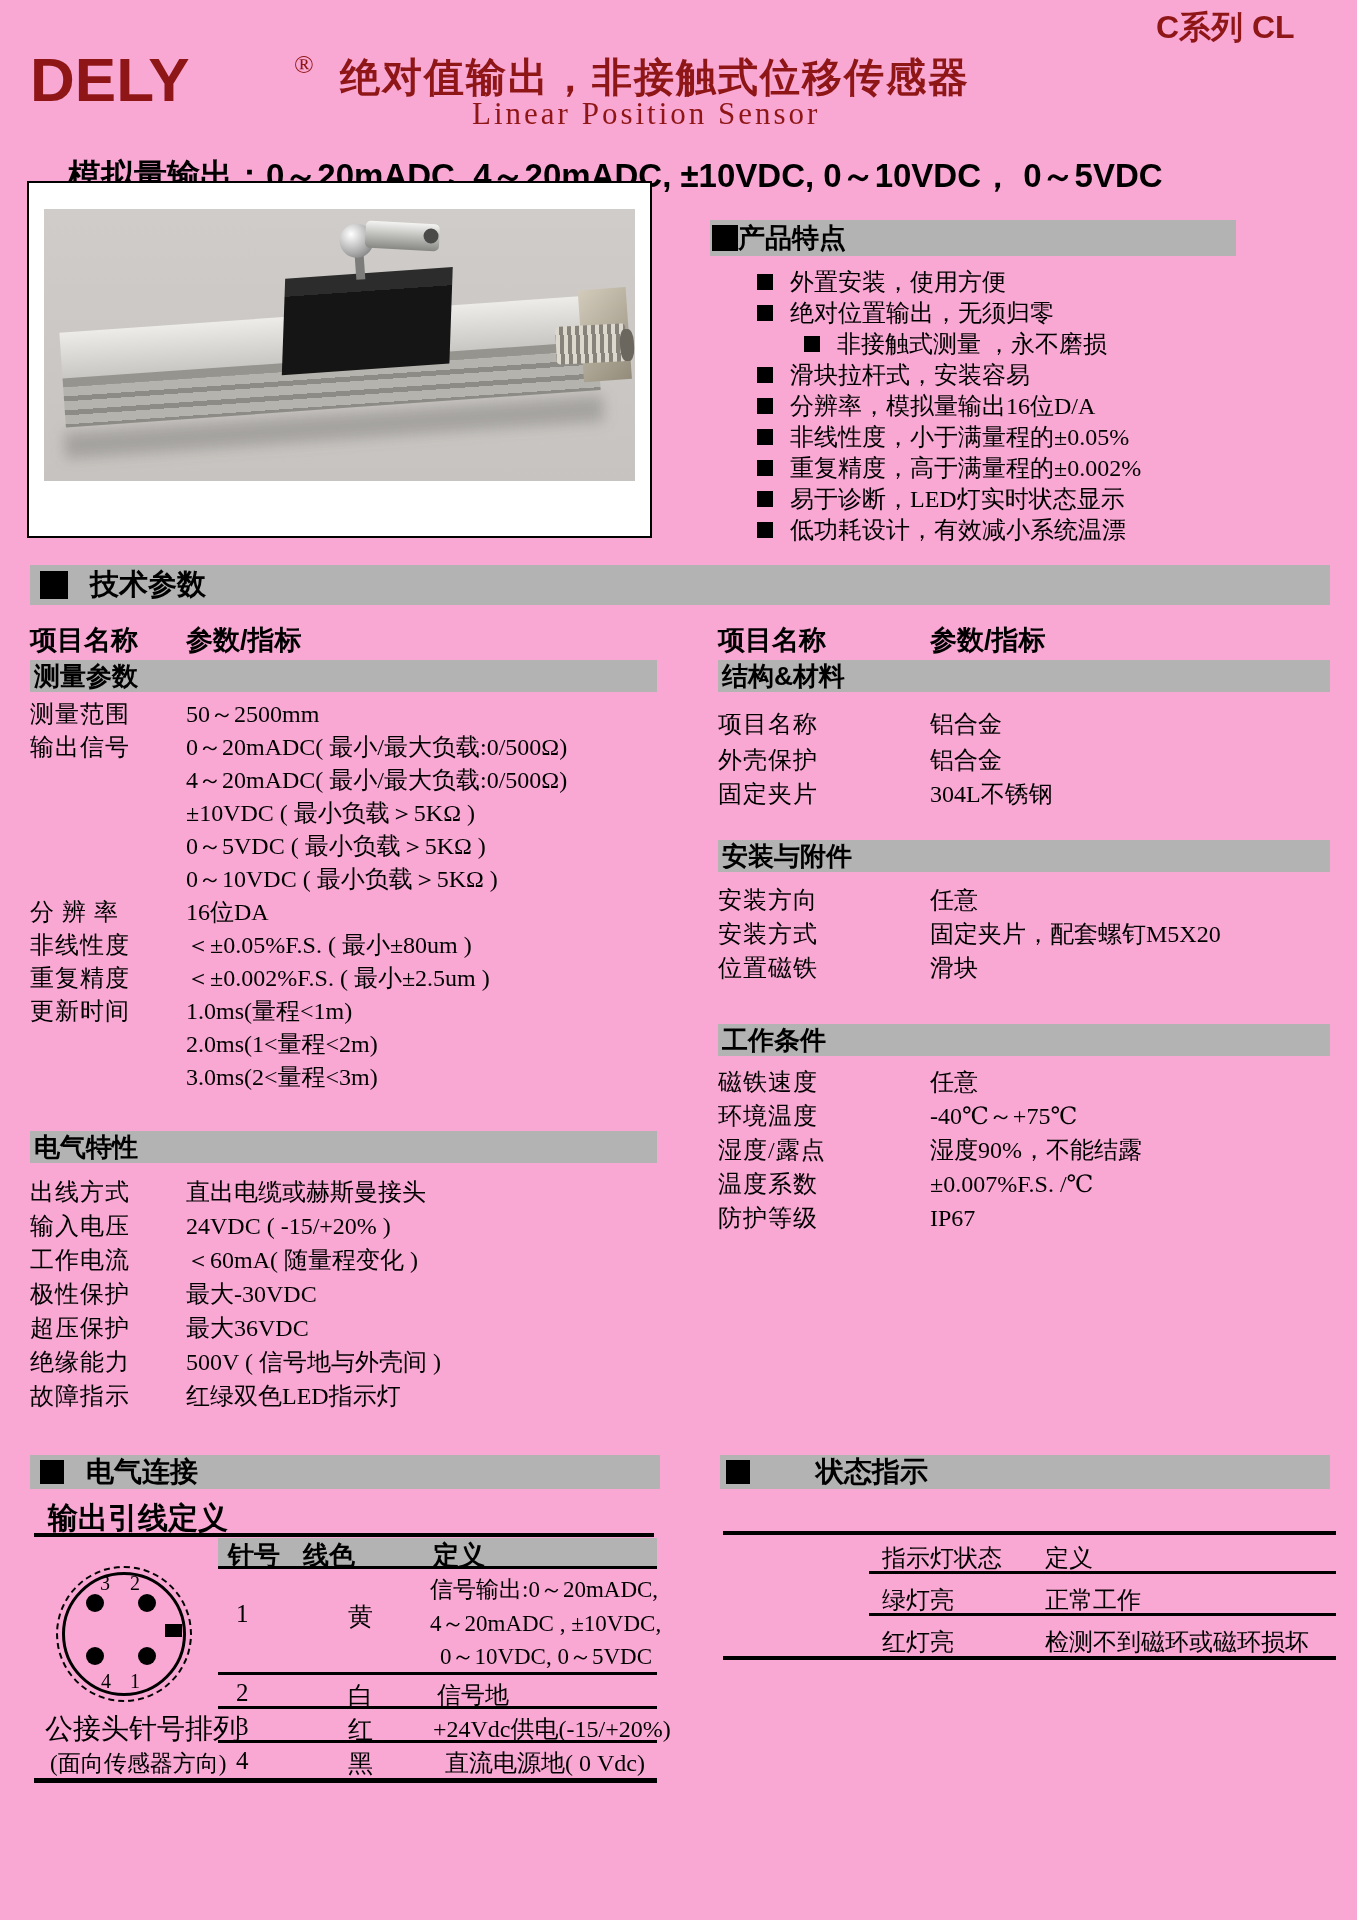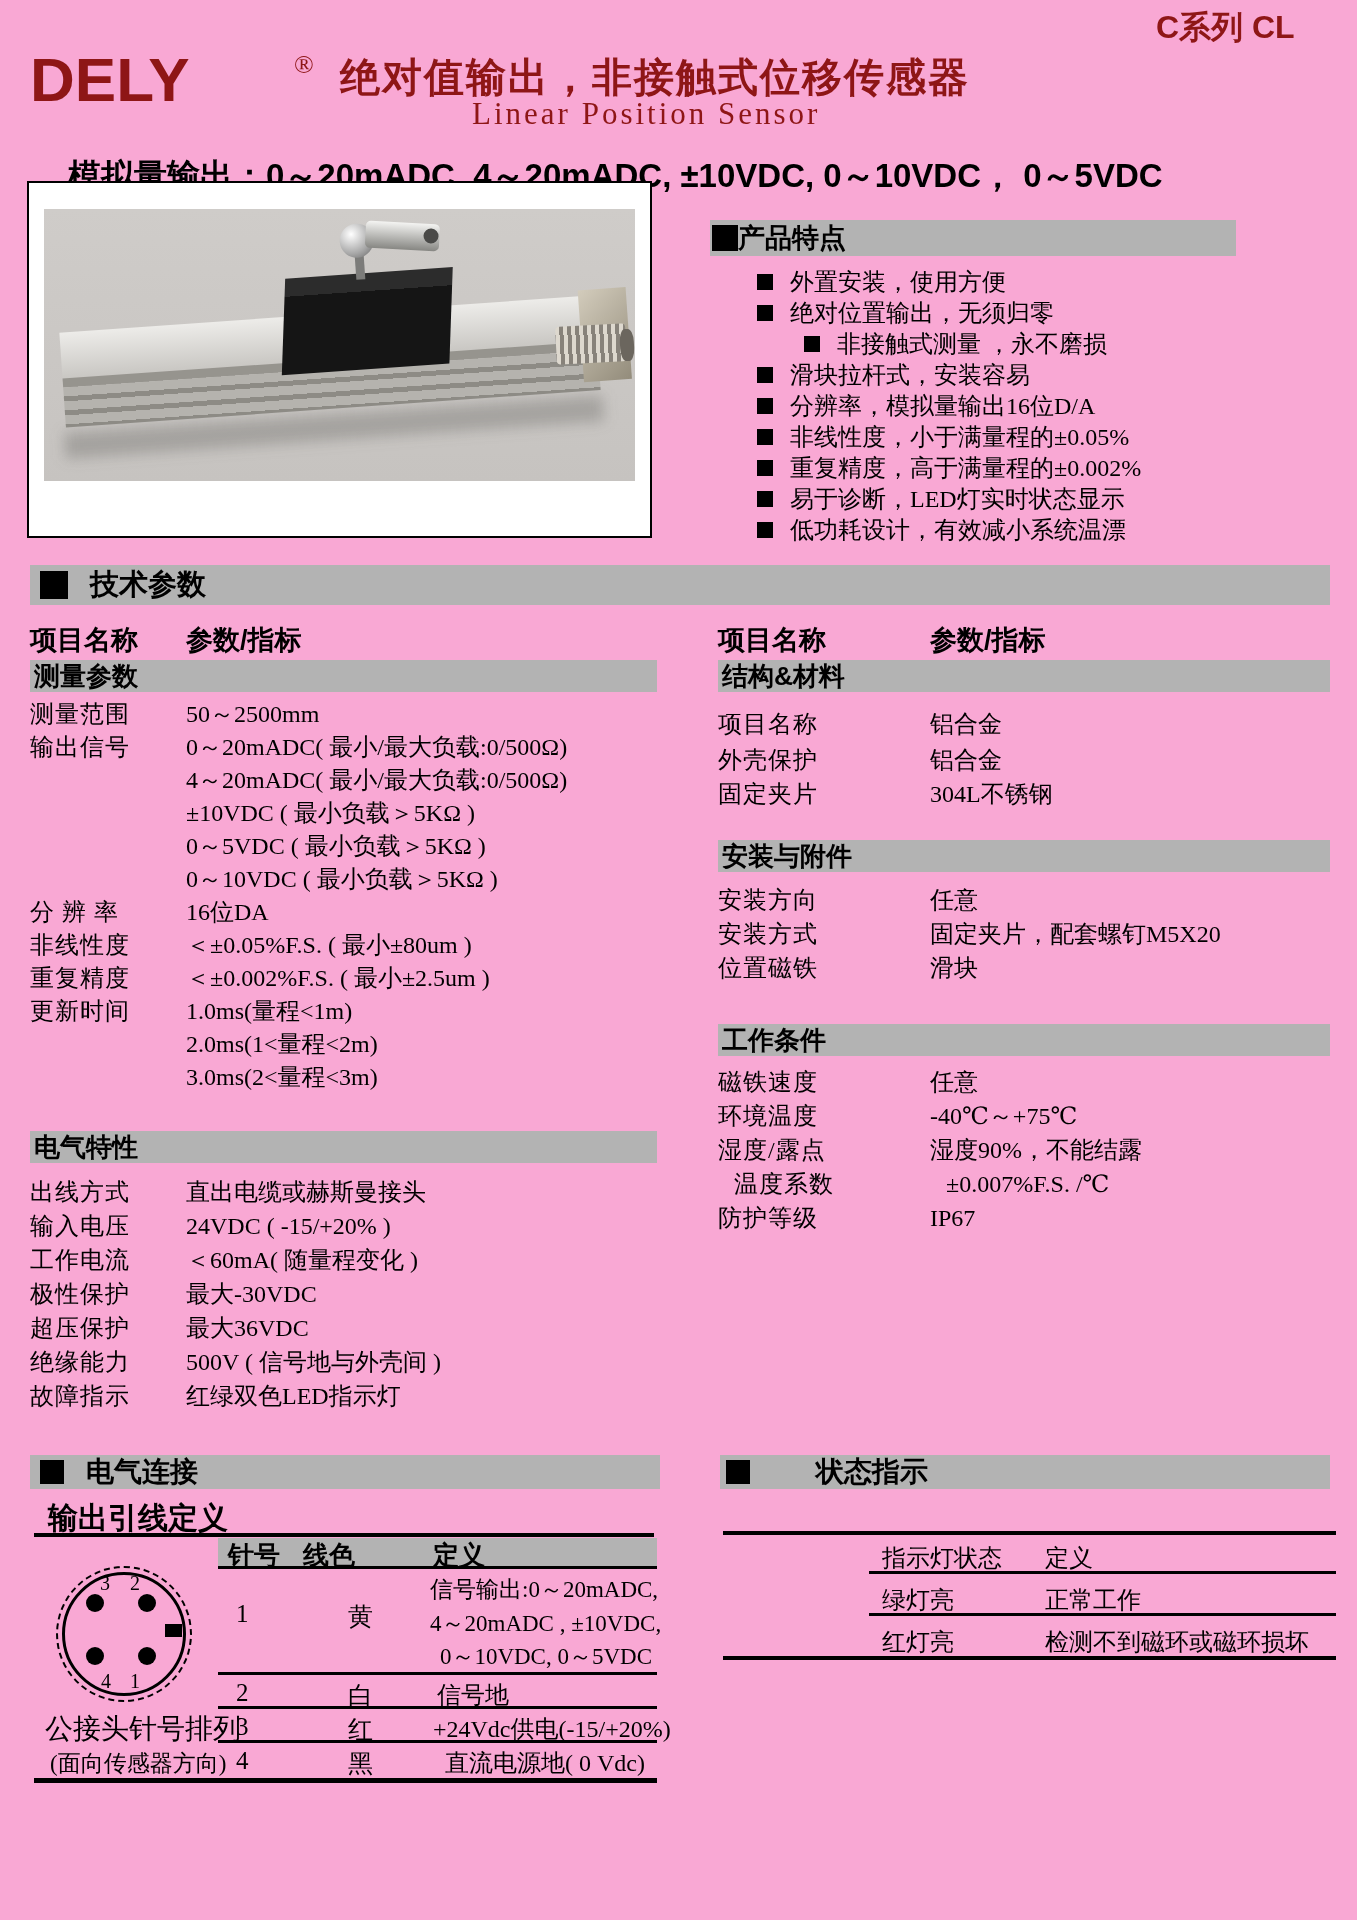--- a/index.html
+++ b/index.html
@@ -153,21 +153,21 @@
 
   <div class="subbar" style="left:718px;top:840px;width:612px;">安装与附件</div>
   <div class="trow rc" style="left:718px;top:886px;"><span class="lbl">安装方向</span><span>任意</span></div>
   <div class="trow rc" style="left:718px;top:920px;"><span class="lbl">安装方式</span><span>固定夹片，配套螺钉M5X20</span></div>
   <div class="trow rc" style="left:718px;top:954px;"><span class="lbl">位置磁铁</span><span>滑块</span></div>
 
   <div class="subbar" style="left:718px;top:1024px;width:612px;">工作条件</div>
   <div class="trow rc" style="left:718px;top:1068px;"><span class="lbl">磁铁速度</span><span>任意</span></div>
   <div class="trow rc" style="left:718px;top:1102px;"><span class="lbl">环境温度</span><span>-40℃～+75℃</span></div>
   <div class="trow rc" style="left:718px;top:1136px;"><span class="lbl">湿度/露点</span><span>湿度90%，不能结露</span></div>
-  <div class="trow rc" style="left:718px;top:1170px;margin-left:16px;"><span class="lbl">温度系数</span><span>±0.007%F.S. /℃</span></div>
+  <div class="trow rc" style="left:718px;top:1170px;"><span class="lbl">温度系数</span><span>±0.007%F.S. /℃</span></div>
   <div class="trow rc" style="left:718px;top:1204px;"><span class="lbl">防护等级</span><span>IP67</span></div>
 
   <div class="gbar secbar" style="left:30px;top:1455px;width:630px;height:34px;font-size:28px;">
     <span class="sq" style="width:24px;height:24px;margin-left:10px;margin-right:22px;"></span>
     <span>电气连接</span>
   </div>
   <div class="abs sans bold nowrap" style="left:48px;top:1498px;font-size:30px;">输出引线定义</div>
 
   <div class="abs" style="left:56px;top:1566px;width:136px;height:136px;">
     <div class="abs" style="left:0;top:0;width:132px;height:132px;border:2px dashed #000;border-radius:50%;"></div>

